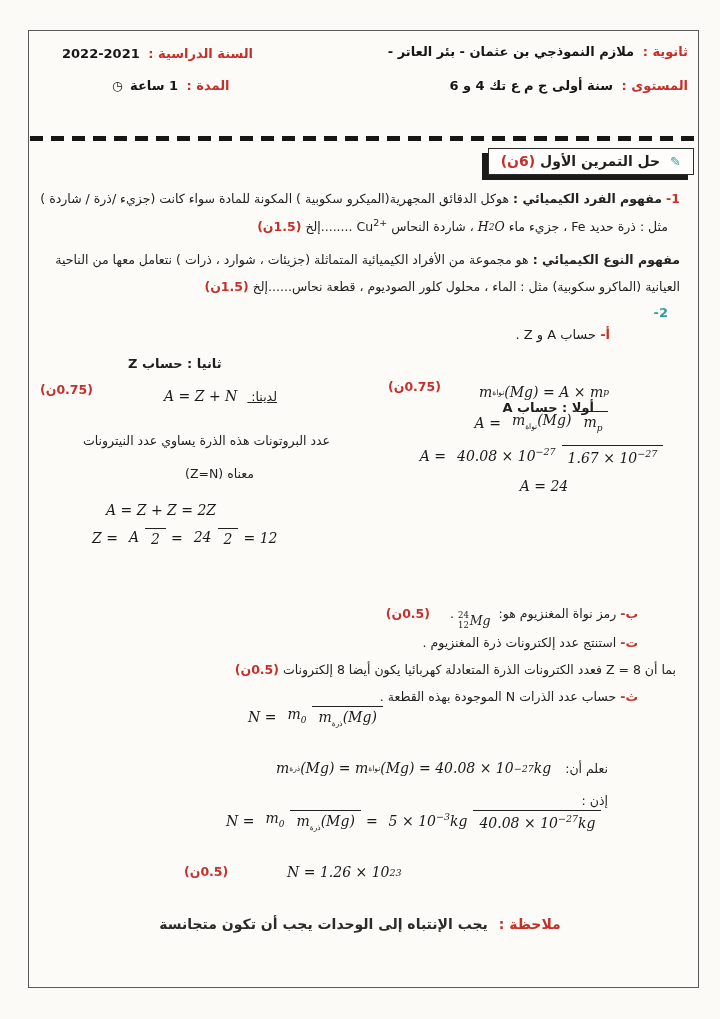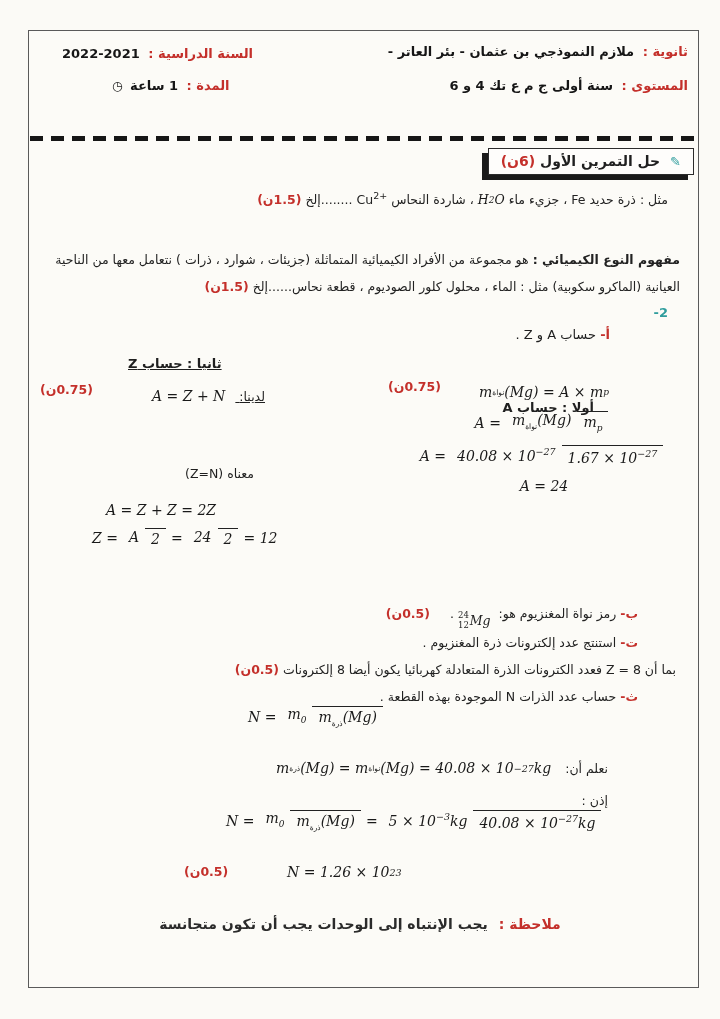--- a/index.html
+++ b/index.html
@@ -105,20 +105,25 @@
 
   <div class="abs dashes"></div>
 
   <div class="abs ex-box">
     <span class="pen">✎</span>
     <span>حل التمرين الأول</span>
     <span class="red">(6ن)</span>
   </div>
 
   <div class="abs para" style="right:40px;top:186px;width:648px;">
+    <div>
+      <span class="red">1-</span>
+      <span class="bold">مفهوم الفرد الكيميائي :</span>
+      <span>هوكل الدقائق المجهرية(الميكرو سكوبية ) المكونة للمادة سواء كانت (جزيء /ذرة / شاردة )</span>
+    </div>
     <div class="indent2">
       <span>مثل : ذرة حديد</span>
       <span dir="ltr">Fe</span>
       <span>، جزيء ماء</span>
       <span class="formula" style="font-size:12.5px;">
           <span>H</span>
           <sub>2</sub>
           <span>O</span>
         </span>
       <span>، شاردة النحاس</span>
@@ -166,28 +171,29 @@
     <div class="formula">
       <span>A =</span>
       <span class="frac">
         <span class="num"><span>40.08 × 10</span><sup>−27</sup></span>
         <span class="den"><span>1.67 × 10</span><sup>−27</sup></span>
       </span>
     </div>
     <div class="formula">A = 24</div>
   </div>
 
-  <div class="abs subhead" style="left:128px;top:356px;text-decoration:underline;">ثانيا : حساب Z</div>
+  <div class="abs subhead" style="left:128px;top:356px;">ثانيا : حساب Z</div>
   <div class="abs red score" style="left:40px;top:382px;">(0.75ن)</div>
 
-  <div class="abs rtl" style="left:152px;top:388px;font-size:12.5px;text-decoration:underline;">
+  <div class="abs rtl" style="left:164px;top:388px;font-size:12.5px;text-decoration:underline;">
     <span>لدينا:</span>
     <span class="formula" style="margin-right:10px;">A = Z + N</span>
   </div>
 
+  <div class="abs para" style="left:35px;top:430px;width:295px;line-height:1.8;">عدد البروتونات هذه الذرة يساوي عدد النيترونات</div>
 
   <div class="abs rtl" style="left:185px;top:466px;font-size:12.5px;">معناه (Z=N)</div>
 
   <div class="abs formula" style="left:106px;top:502px;">A = Z + Z = 2Z</div>
 
   <div class="abs formula" style="left:92px;top:528px;">
     <span>Z =</span>
     <span class="frac">
       <span class="num">A</span>
       <span class="den">2</span>

